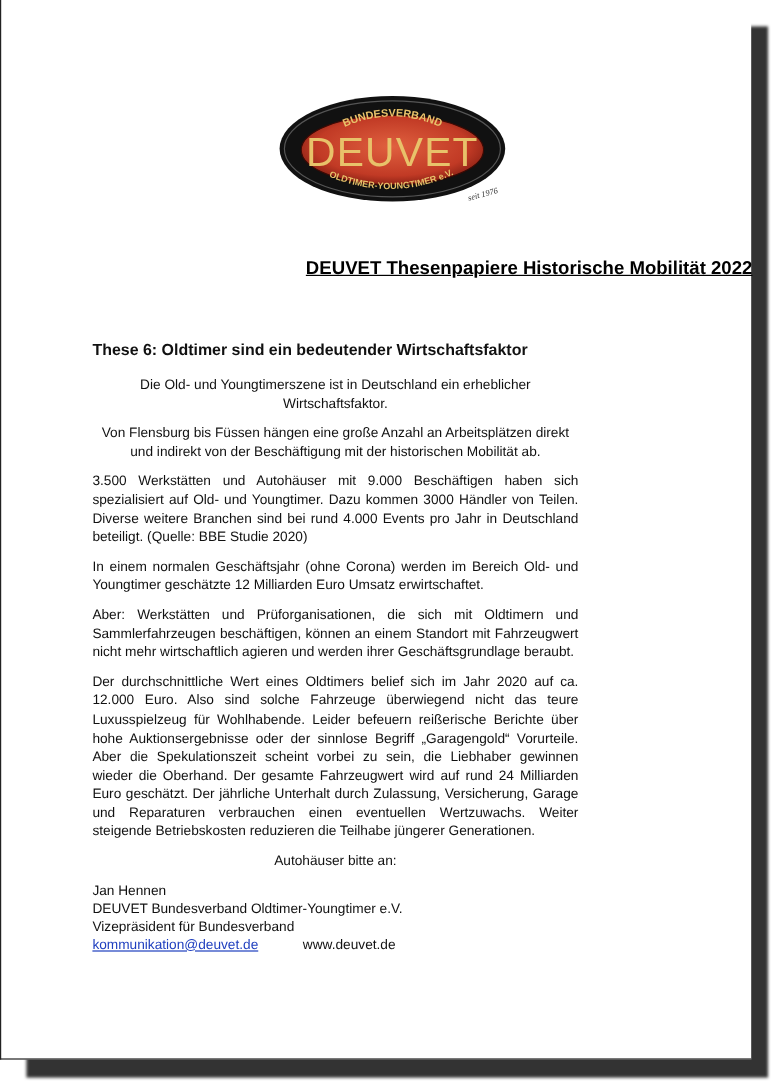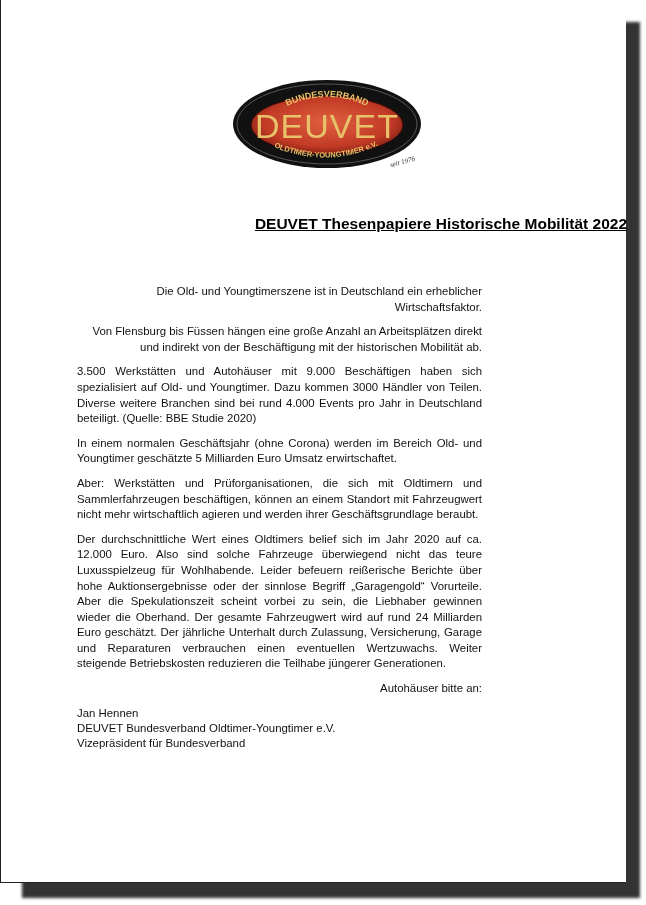--- a/index.html
+++ b/index.html
@@ -4,21 +4,21 @@
 <style>
   html, body { margin:0; padding:0; background:#ffffff; }
   body { width:646px; height:905px; position:relative; overflow:hidden; font-family:"Liberation Sans", sans-serif; }
   .shadow { position:absolute; left:22px; top:22px; width:618px; height:876px; background:#333333; filter:blur(1.5px); }
   .page { position:absolute; left:0; top:0; width:626px; height:883px; background:#ffffff; border-left:1px solid #222; border-bottom:1px solid #222; box-sizing:border-box; }
   .logo { position:absolute; left:226px; top:76px; width:200px; height:100px; }
   .title { position:absolute; left:0; width:626px; top:215px; text-align:right; font-weight:bold; font-size:15.5px; text-decoration:underline; color:#000; }
   .content { position:absolute; left:76px; top:284px; width:405px; font-size:11.4px; line-height:15.6px; color:#111; }
   .content h2 { font-size:13.3px; font-weight:bold; margin:0 0 14px 0; line-height:16px; }
   .content p { margin:0 0 9px 0; text-align:justify; }
-  .content p.left { text-align:right; }
+  .content p.left { text-align:center; }
   .sig { line-height:15px; }
   .sig div { white-space:nowrap; }
   a.mail { color:#1f3fbf; text-decoration:underline; }
   .web { display:inline-block; margin-left:34px; color:#111; }
 </style>
 </head>
 <body>
 
 <div class="shadow"></div>
 <div class="page">
@@ -38,27 +38,32 @@
     <ellipse cx="100" cy="49" rx="76" ry="29" fill="url(#rg)" stroke="#3a0a05" stroke-width="1"></ellipse>
     <text font-family="Liberation Sans, sans-serif" font-size="9" font-weight="bold" fill="#e8c26a"><textPath href="#arcTop" startOffset="50%" text-anchor="middle">BUNDESVERBAND</textPath></text>
     <text x="100" y="62" text-anchor="middle" font-family="Liberation Sans, sans-serif" font-size="34" fill="#e8c26a" letter-spacing="1">DEUVET</text>
     <text font-family="Liberation Sans, sans-serif" font-size="7.5" font-weight="bold" fill="#e8c26a"><textPath href="#arcBot" startOffset="50%" text-anchor="middle">OLDTIMER-YOUNGTIMER e.V.</textPath></text>
     <text x="176" y="88" transform="rotate(-15 176 88)" text-anchor="middle" font-family="Liberation Serif, serif" font-style="italic" font-size="7" fill="#333">seit 1976</text>
   </svg>
 
   <div class="title">DEUVET Thesenpapiere Historische Mobilität 2022</div>
 
   <div class="content">
+    <h2>These 6: Oldtimer sind ein bedeutender Wirtschaftsfaktor</h2>
     <p class="left">Die Old- und Youngtimerszene ist in Deutschland ein erheblicher Wirtschaftsfaktor.</p>
     <p class="left">Von Flensburg bis Füssen hängen eine große Anzahl an Arbeitsplätzen direkt und indirekt von der Beschäftigung mit der historischen Mobilität ab.</p>
     <p>3.500 Werkstätten und Autohäuser mit 9.000 Beschäftigen haben sich spezialisiert auf Old- und Youngtimer. Dazu kommen 3000 Händler von Teilen. Diverse weitere Branchen sind bei rund 4.000 Events pro Jahr in Deutschland beteiligt. (Quelle: BBE Studie 2020)</p>
-    <p>In einem normalen Geschäftsjahr (ohne Corona) werden im Bereich Old- und Youngtimer geschätzte 5 Milliarden Euro Umsatz erwirtschaftet.</p>
+    <p>In einem normalen Geschäftsjahr (ohne Corona) werden im Bereich Old- und Youngtimer geschätzte 12 Milliarden Euro Umsatz erwirtschaftet.</p>
     <p>Aber: Werkstätten und Prüforganisationen, die sich mit Oldtimern und Sammlerfahrzeugen beschäftigen, können an einem Standort mit Fahrzeugwert nicht mehr wirtschaftlich agieren und werden ihrer Geschäftsgrundlage beraubt.</p>
     <p>Der durchschnittliche Wert eines Oldtimers belief sich im Jahr 2020 auf ca. 12.000 Euro. Also sind solche Fahrzeuge überwiegend nicht das teure Luxusspielzeug für Wohlhabende. Leider befeuern reißerische Berichte über hohe Auktionsergebnisse oder der sinnlose Begriff „Garagengold“ Vorurteile. Aber die Spekulationszeit scheint vorbei zu sein, die Liebhaber gewinnen wieder die Oberhand. Der gesamte Fahrzeugwert wird auf rund 24 Milliarden Euro geschätzt. Der jährliche Unterhalt durch Zulassung, Versicherung, Garage und Reparaturen verbrauchen einen eventuellen Wertzuwachs. Weiter steigende Betriebskosten reduzieren die Teilhabe jüngerer Generationen.</p>
     <p class="left">Autohäuser bitte an:</p>
 
     <div class="sig">
       <div>Jan Hennen</div>
       <div>DEUVET Bundesverband Oldtimer-Youngtimer e.V.</div>
       <div>Vizepräsident für Bundesverband</div>
+      <div>
+        <a class="mail">kommunikation@deuvet.de</a>
+        <span class="web">www.deuvet.de</span>
+      </div>
     </div>
   </div>
 </div>
 
 </body></html>

